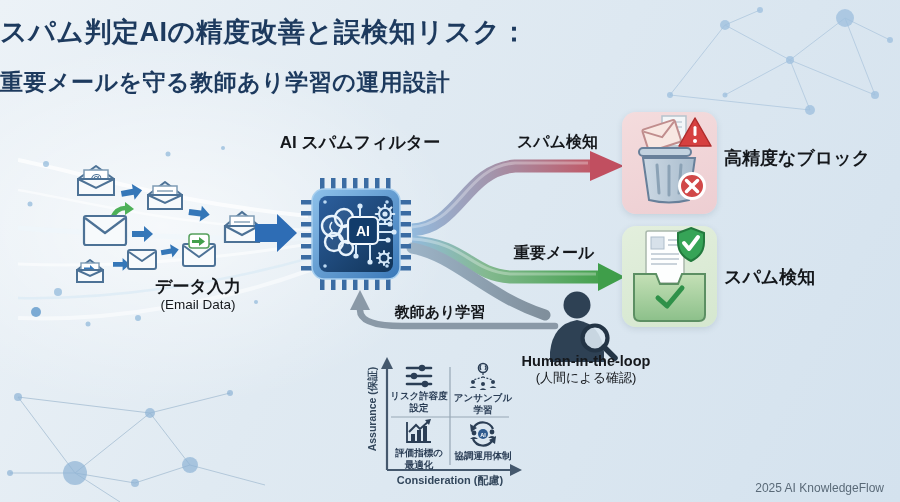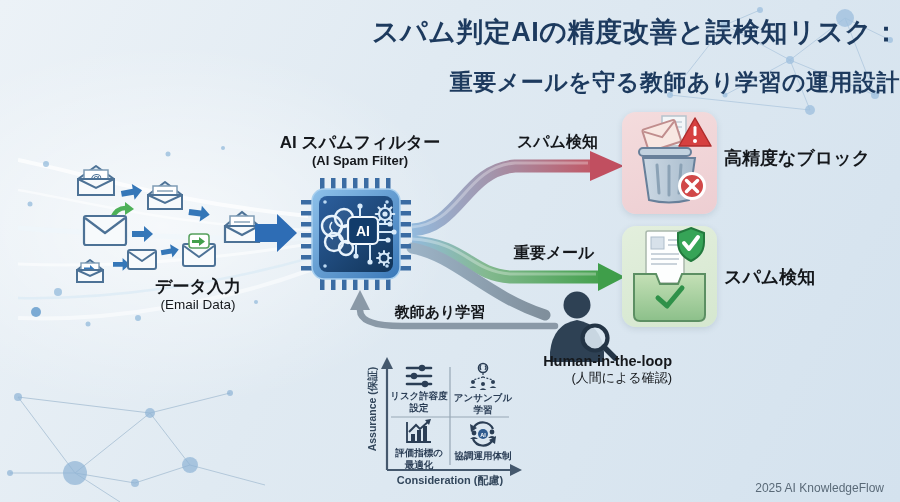--- a/index.html
+++ b/index.html
@@ -6,35 +6,35 @@
   .stage{
     position:relative; width:900px; height:502px; overflow:hidden;
     font-family:"Liberation Sans","DejaVu Sans",sans-serif;
     background:linear-gradient(118deg,#ecf2f7 0%,#e0eaf2 40%,#d4e2ee 100%);
   }
   .stage::before{
     content:""; position:absolute; inset:0;
     background:radial-gradient(ellipse 420px 260px at 18% 45%, rgba(255,255,255,.65), rgba(255,255,255,0) 70%);
   }
   .abs{position:absolute;}
-  .title-wrap{left:0; right:0; top:16px; text-align:right; color:#1d3a5e; font-weight:bold; letter-spacing:.5px;}
+  .title-wrap{left:0; right:0; top:16px; text-align:left; color:#1d3a5e; font-weight:bold; letter-spacing:.5px;}
   .title-l1{font-size:27px; line-height:1.25;}
   .title-l2{font-size:23px; line-height:1.35;margin-top:17px;}
   .lbl{color:#15181c; font-weight:bold; text-align:center; line-height:1.2;}
   .lbl .sub{font-weight:normal;}
   .lbl-data-input{left:118px; top:277px; width:160px; font-size:17px;}
   .lbl-data-input .sub{font-size:13.5px;}
   .lbl-filter{left:278px; top:133px; width:164px; font-size:17px;}
   .lbl-filter .sub{font-size:13px; font-weight:bold;}
   .lbl-spam-arrow{left:500px; top:132px; width:115px; font-size:16px;}
   .lbl-important-arrow{left:498px; top:243px; width:112px; font-size:16px;}
   .lbl-feedback{left:385px; top:303px; width:110px; font-size:15px;}
   .lbl-block{left:724px; top:148px; width:176px; font-size:18px; text-align:left;}
   .lbl-avoid{left:724px; top:267px; width:176px; font-size:18px; text-align:left;}
-  .lbl-human{left:500px; top:353px; width:172px; font-size:14.5px;text-align:right;}
+  .lbl-human{left:500px; top:353px; width:172px; font-size:14.5px;}
   .lbl-human .sub{font-size:13px;}
   .card{border-radius:14px; box-shadow:0 2px 6px rgba(90,110,130,.18);}
   .card-spam{left:622px; top:112px; width:95px; height:102px; background:linear-gradient(160deg,#f4dcdd,#edced2);}
   .card-ok{left:622px; top:226px; width:95px; height:101px; background:linear-gradient(160deg,#e3efdd,#d5e7cf);}
   .matrix-title{left:215px; top:406px; width:175px; font-size:16px;}
   .axis-label{color:#33475c; font-weight:bold; font-size:10.5px; text-align:center;}
   .y-axis-label{left:366px; top:457px; width:96px; transform:rotate(-90deg); transform-origin:0 0;}
   .x-axis-label{left:390px; top:473px; width:120px; font-size:11px;}
   .qcell{display:flex; flex-direction:column; align-items:center; text-align:left;}
   .qcell .qtxt{font-size:9.5px; font-weight:bold; color:#2a3d55; line-height:1.25;}
@@ -240,21 +240,20 @@
       <polygon points="10,180 30,180 20,160" fill="#8a99a7"></polygon>
     </g>
   </svg>
 
   <div class="abs lbl lbl-data-input">
     <div>データ入力</div>
     <div class="sub">(Email Data)</div>
   </div>
   <div class="abs lbl lbl-filter">
     <div>AI スパムフィルター</div>
-    <div class="sub">(AI Spam Filter)</div>
   </div>
 
   <svg class="abs" style="left:296px;top:176px" width="120" height="116">
     <defs>
       <linearGradient id="rimGrad" x1="0" y1="0" x2="1" y2="1">
         <stop offset="0" stop-color="#8ec1ea"></stop>
           <stop offset="1" stop-color="#3a78b8"></stop>
       </linearGradient>
       <linearGradient id="faceGrad" x1="0" y1="0" x2="1" y2="1">
         <stop offset="0" stop-color="#2c5f9e"></stop>

